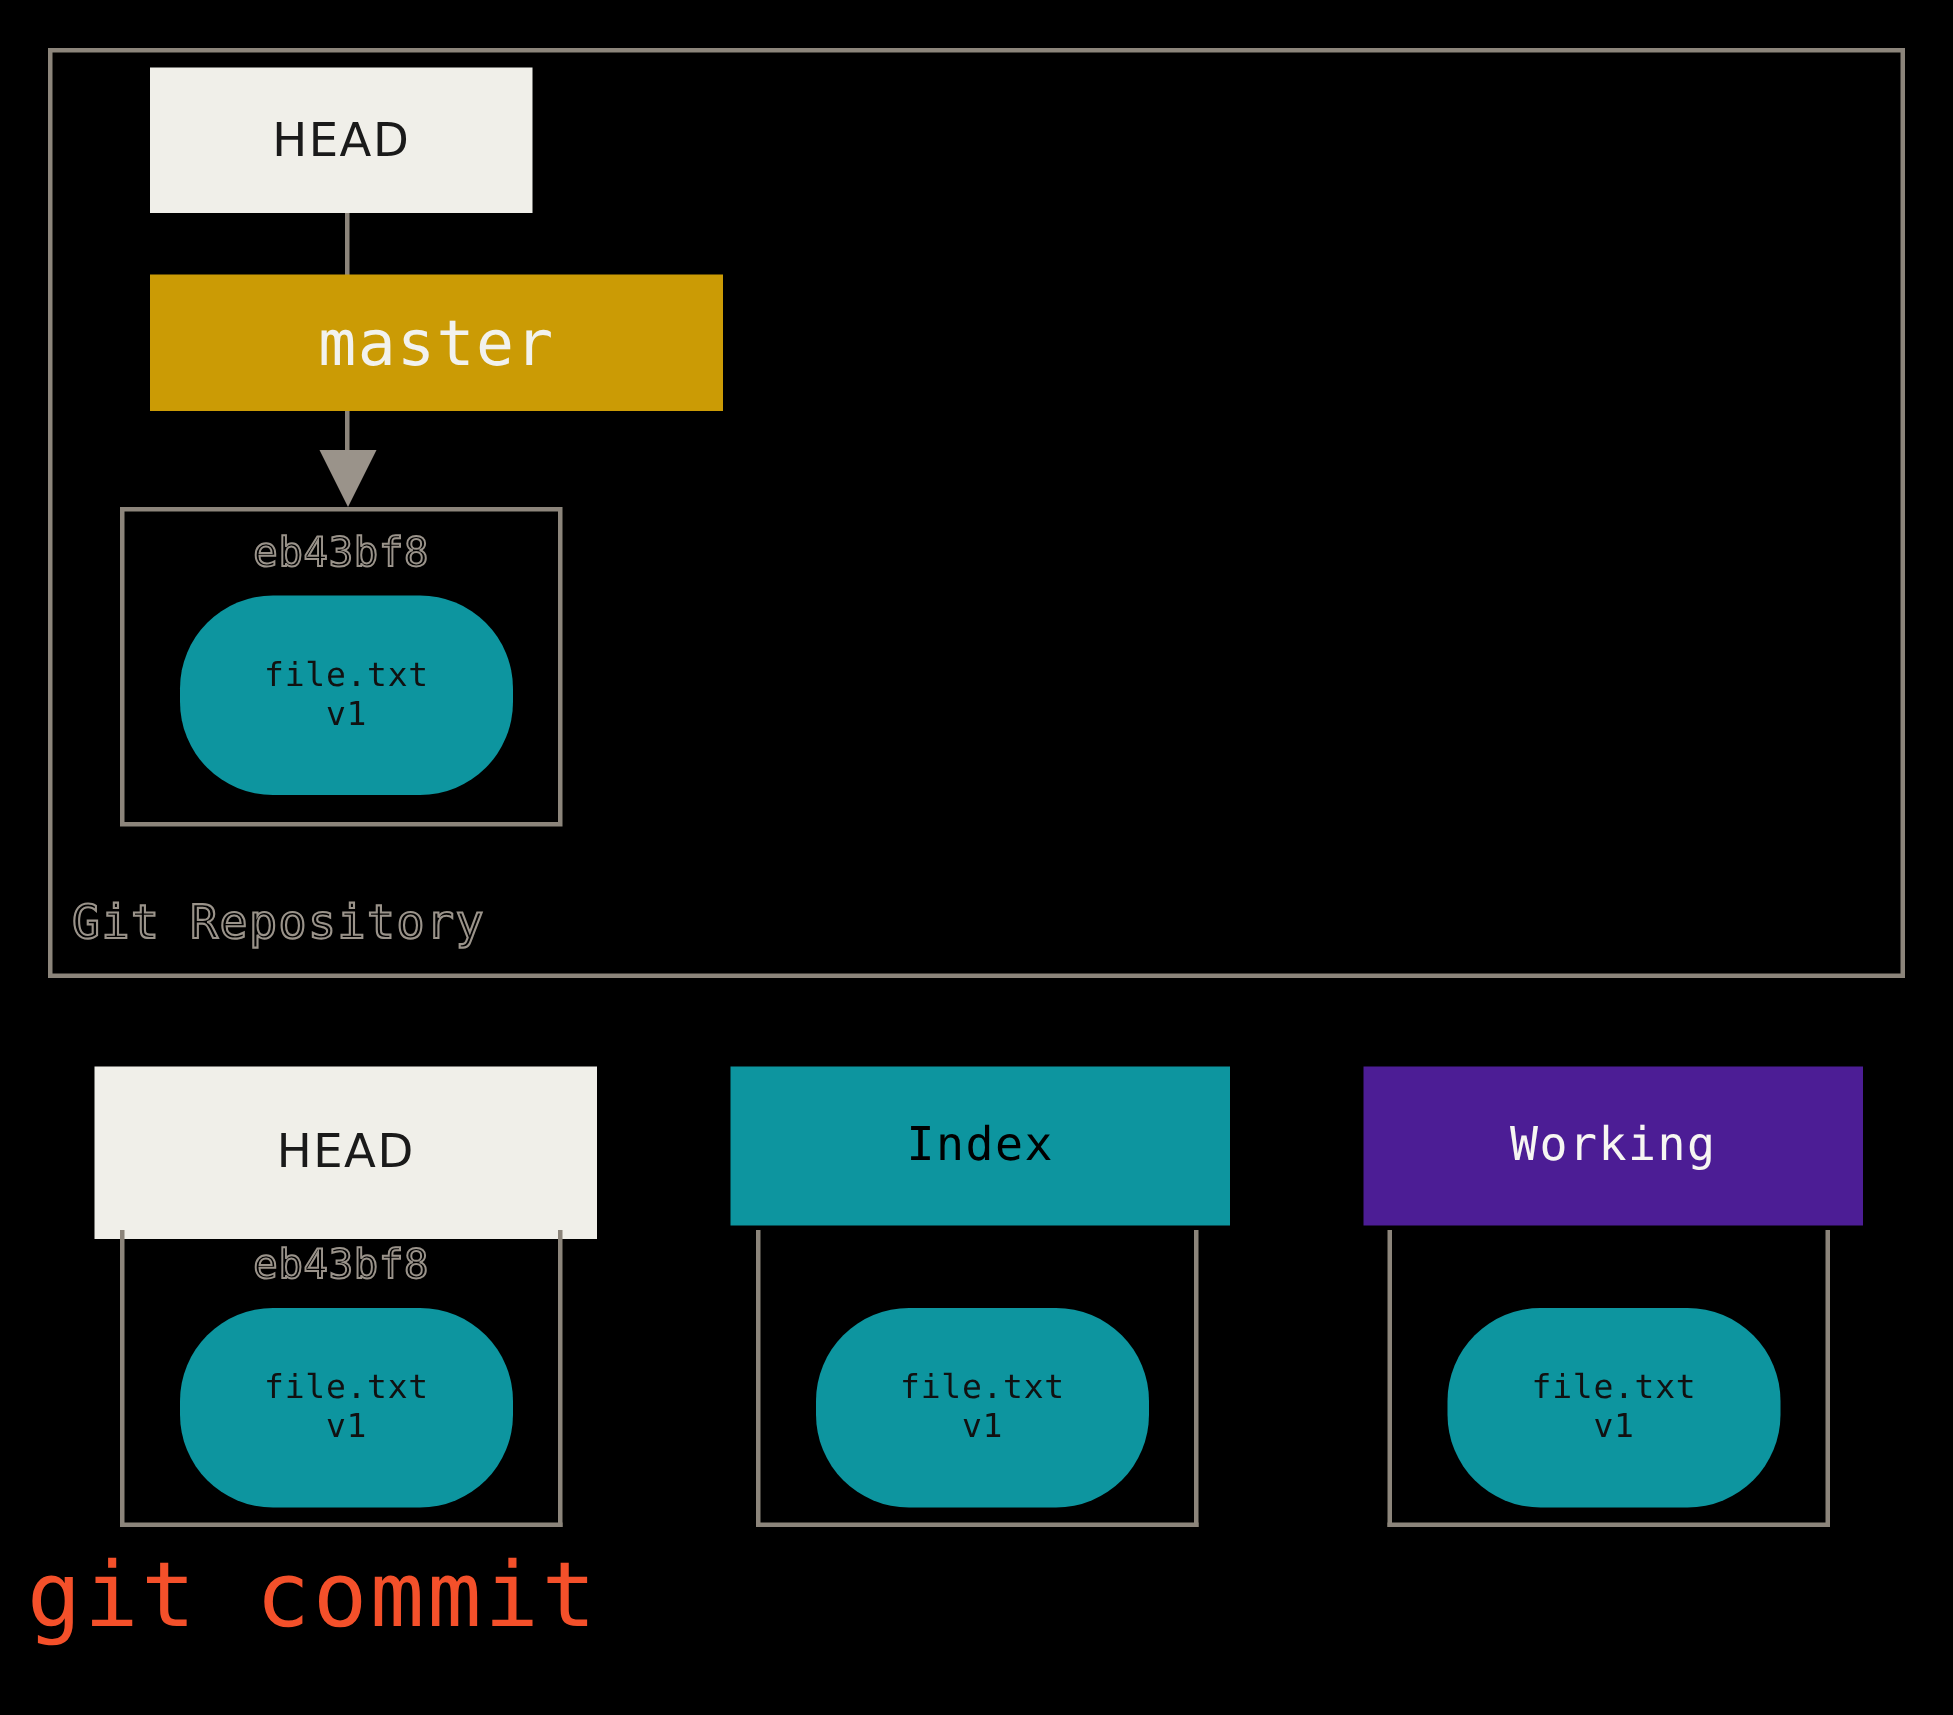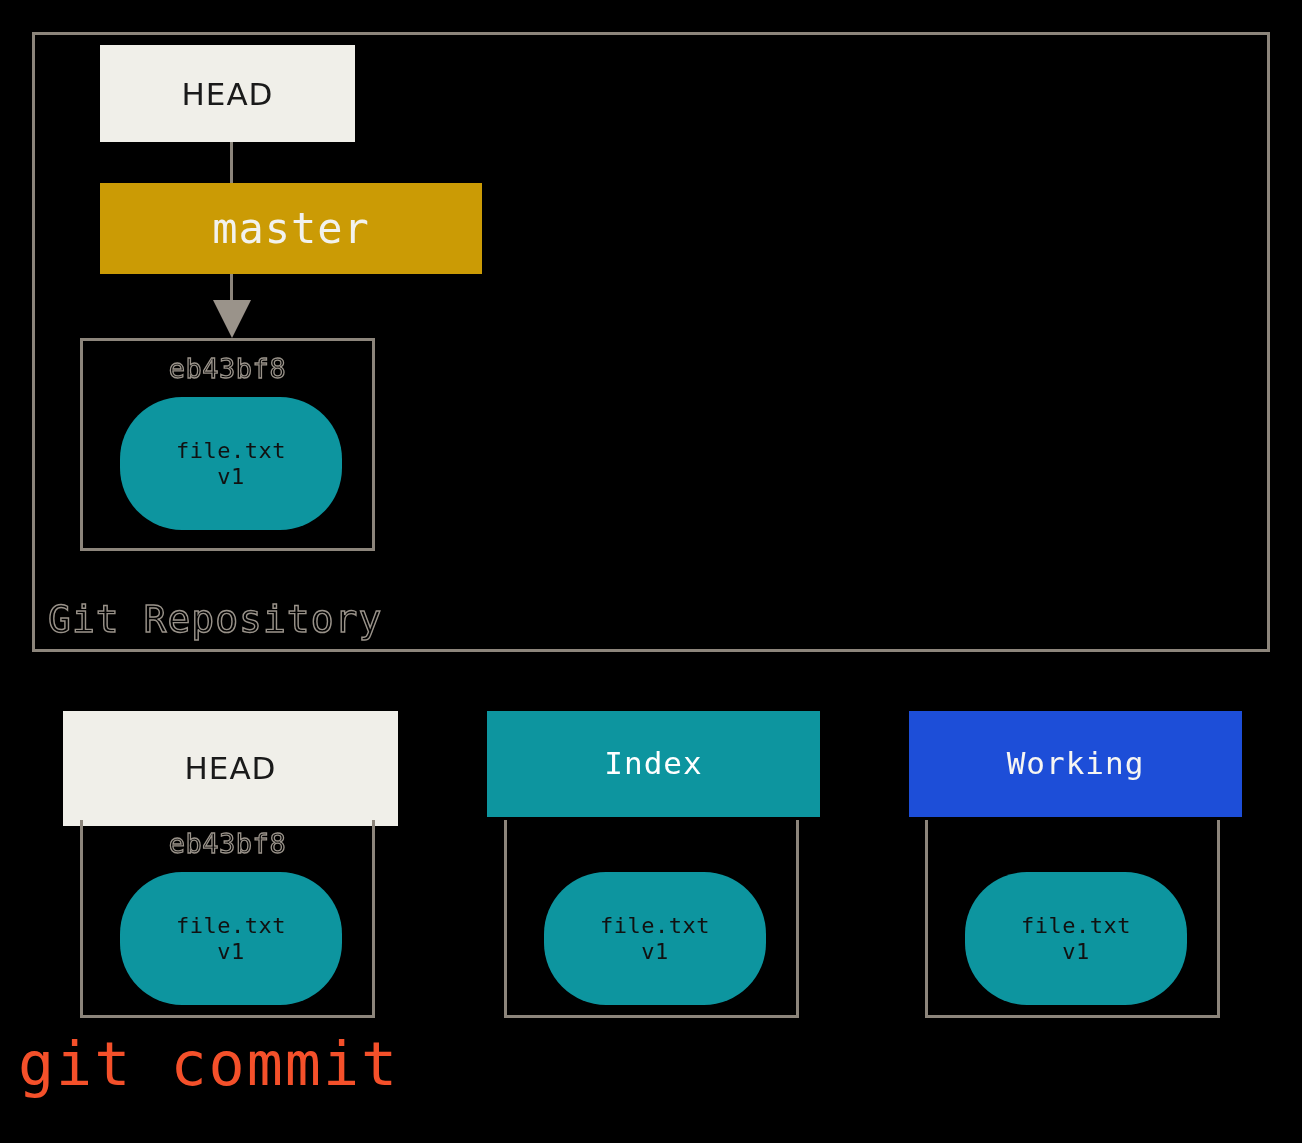--- a/index.html
+++ b/index.html
@@ -31,21 +31,21 @@
     width: 1238px;
     height: 620px;
     border: 3px solid #8c857b;
     box-sizing: border-box;
     background: transparent;
   }
   .repo-label {
     position: absolute;
     left: 48px;
     top: 600px;
-    font-size: 38px;
+    font-size: 31px;
     line-height: 1;
     letter-spacing: 1px;
     color: #000000;
     -webkit-text-stroke: 1.4px #9a938a;
     text-shadow: 0 0 0 #9a938a;
     white-space: nowrap;
   }
 
   
   .head-ref {
@@ -165,28 +165,28 @@
     background: #f0efe9;
     color: #1a1a1a;
     font-family: "DejaVu Sans", sans-serif;
   }
   .hdr-index {
     left: 487px;
     top: 711px;
     width: 333px;
     height: 106px;
     background: #0d959f;
-    color: #ffffff;
+    color: #000000;
   }
   .hdr-workdir {
     left: 909px;
     top: 711px;
     width: 333px;
     height: 106px;
-    background: #1d4ed8;
+    background: #4c1d95;
     color: #f7f6f2;
   }
 
   .col-body {
     position: absolute;
     border-left: 3px solid #8c857b;
     border-right: 3px solid #8c857b;
     border-bottom: 3px solid #8c857b;
     box-sizing: border-box;
   }

